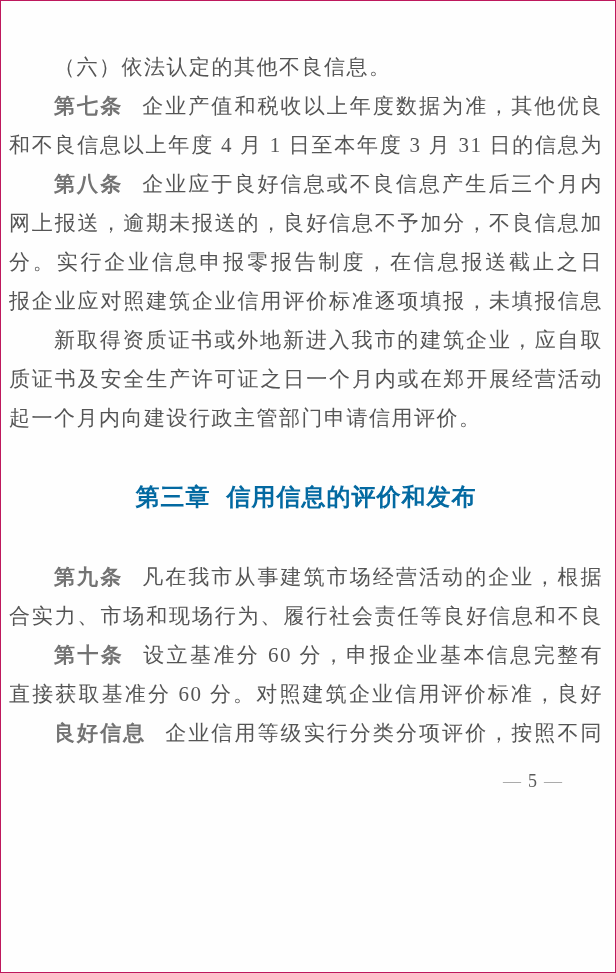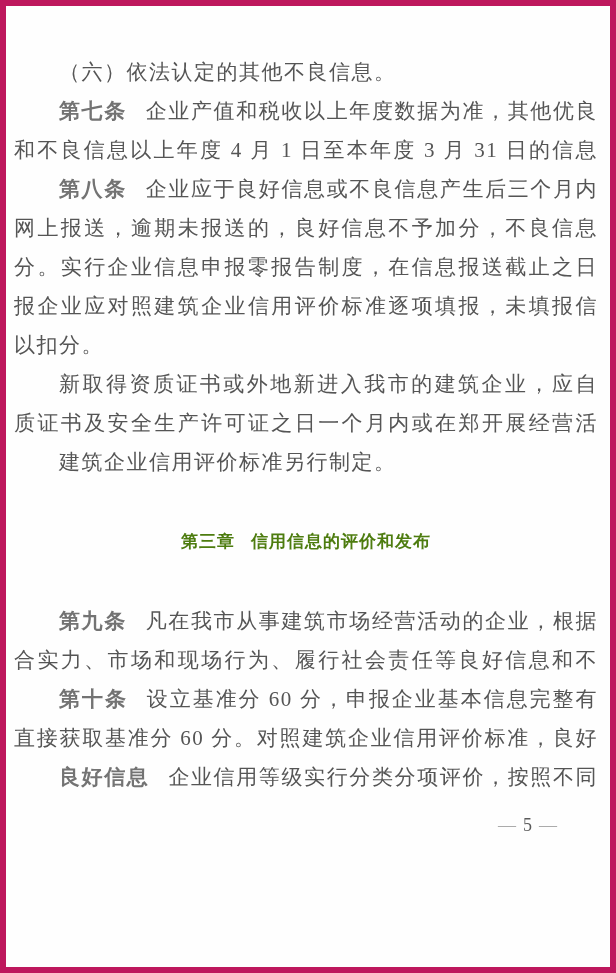--- a/index.html
+++ b/index.html
@@ -5,21 +5,21 @@
   html, body { margin: 0; padding: 0; }
   body {
     width: 616px; height: 973px;
     background: #ffffff;
     font-family: "Liberation Serif", "DejaVu Serif", serif;
     overflow: hidden;
   }
   .page {
     box-sizing: border-box;
     width: 616px; height: 973px;
-    border: 6px solid #be185d;
+    border: 1px solid #be185d;
     background: #fefefe;
     padding: 47px 12px 0 8px;
     position: relative;
   }
   .line {
     font-size: 21px;
     line-height: 39px;
     height: 39px;
     letter-spacing: 1.5px;
     color: #555555;
@@ -38,23 +38,23 @@
     margin-right: 0.9em;
   }
   .lead:empty { display: none; margin: 0; }
   .chapter {
     margin-top: 40px;
     margin-bottom: 41px;
     height: 39px;
     line-height: 39px;
     text-align: center;
     font-weight: 700;
-    font-size: 17px;
+    font-size: 24px;
     letter-spacing: 1px;
-    color: #4d7c0f;
+    color: #0369a1;
   }
   .chapter .ch-label { margin-right: 16px; }
   .footer {
     margin-top: 16px;
     height: 24px;
     line-height: 24px;
     text-align: right;
     padding-right: 34px;
     font-size: 18px;
     letter-spacing: 1px;
@@ -67,24 +67,23 @@
 
 <div class="page">
 
   <div class="line indent"><span>（六）依法认定的其他不良信息。</span></div>
   <div class="line indent fill"><span class="lead">第七条</span><span>企业产值和税收以上年度数据为准，其他优良信息</span></div>
   <div class="line fill"><span>和不良信息以上年度 4 月 1 日至本年度 3 月 31 日的信息为准。</span></div>
   <div class="line indent fill"><span class="lead">第八条</span><span>企业应于良好信息或不良信息产生后三个月内完成</span></div>
   <div class="line fill"><span>网上报送，逾期未报送的，良好信息不予加分，不良信息加倍扣</span></div>
   <div class="line fill"><span>分。实行企业信息申报零报告制度，在信息报送截止之日前，申</span></div>
   <div class="line fill"><span>报企业应对照建筑企业信用评价标准逐项填报，未填报信息的予</span></div>
-  <div class="line"><span>以扣分。</span></div>
   <div class="line indent fill"><span>新取得资质证书或外地新进入我市的建筑企业，应自取得资</span></div>
   <div class="line fill"><span>质证书及安全生产许可证之日一个月内或在郑开展经营活动之日</span></div>
-  <div class="line indent"><span>建筑企业信用评价标准另行制定。</span></div>
+  <div class="line"><span>起一个月内向建设行政主管部门申请信用评价。</span></div>
 
   <div class="chapter"><span class="ch-label">第三章</span><span>信用信息的评价和发布</span></div>
 
   <div class="line indent fill"><span class="lead">第九条</span><span>凡在我市从事建筑市场经营活动的企业，根据其综</span></div>
   <div class="line fill"><span>合实力、市场和现场行为、履行社会责任等良好信息和不良信息</span></div>
   <div class="line indent fill"><span class="lead">第十条</span><span>设立基准分 60 分，申报企业基本信息完整有效的，</span></div>
   <div class="line fill"><span>直接获取基准分 60 分。对照建筑企业信用评价标准，良好信息</span></div>
   <div class="line indent fill"><span class="lead">良好信息</span><span>企业信用等级实行分类分项评价，按照不同类</span></div>
 
   <div class="footer"><span class="dash">—</span><span class="pagenum">5</span><span class="dash">—</span></div>

